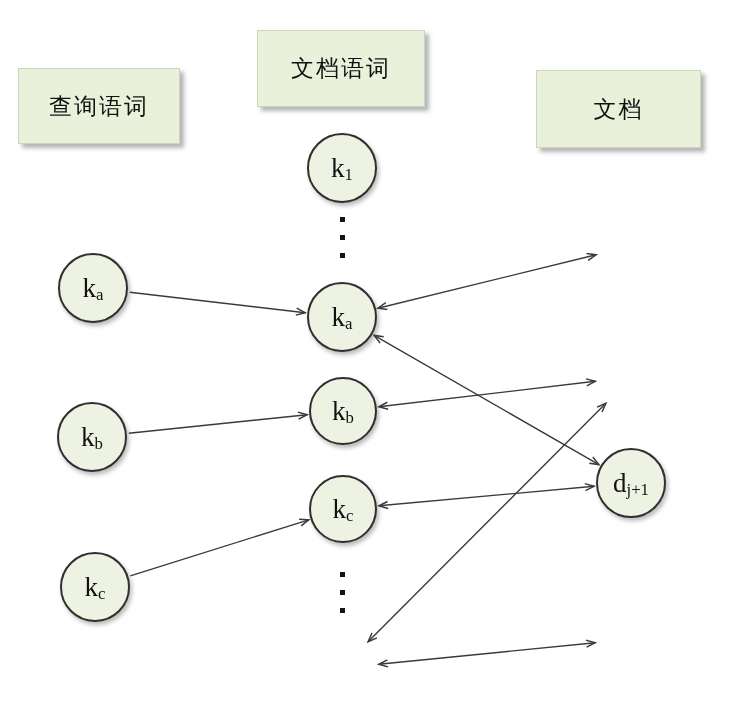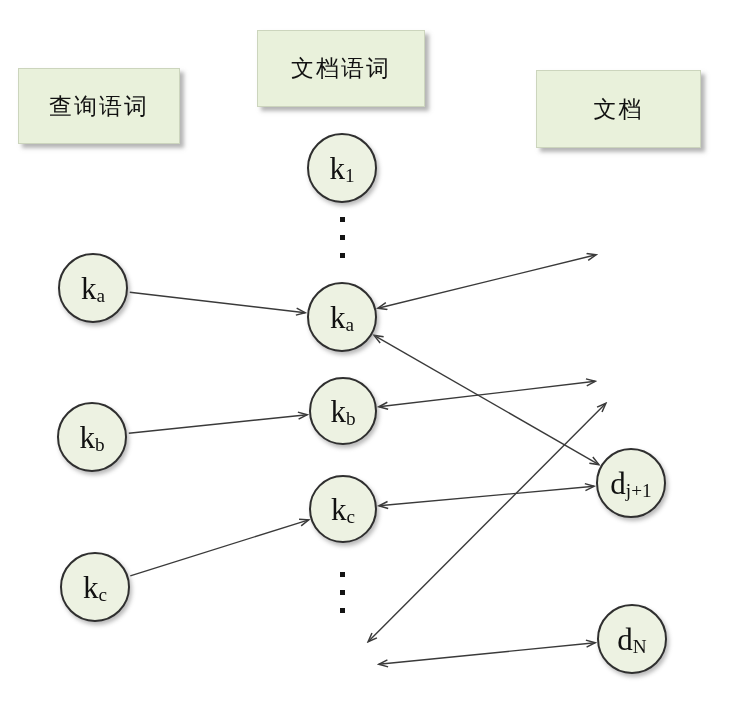--- a/index.html
+++ b/index.html
@@ -17,21 +17,21 @@
     box-shadow:4px 4px 4px rgba(110,110,110,0.5);
     font-size:23px;color:var(--text);letter-spacing:2px;
   }
   .node{
     position:absolute;display:flex;align-items:center;justify-content:center;
     background:var(--node-fill);border:2px solid var(--node-border);border-radius:50%;
     box-shadow:2px 3px 4px rgba(100,100,100,0.45);box-sizing:border-box;
   }
   .node-label{
     font-family:"Liberation Serif","DejaVu Serif",serif;
-    font-size:31px;color:var(--text);line-height:1;white-space:nowrap;
+    font-size:27px;color:var(--text);line-height:1;white-space:nowrap;
   }
   .node-label .sub{font-size:0.62em;position:relative;top:0.18em;}
   .dots{position:absolute;display:flex;flex-direction:column;align-items:center;gap:13px;}
   .dot{width:5px;height:5px;background:#141414;display:block;}
 </style>
 </head>
 <body>
 
 <div class="canvas">
   <svg id="edges-layer" width="737" height="719" viewBox="0 0 737 719" xmlns="http://www.w3.org/2000/svg">
@@ -96,17 +96,14 @@
       </div>
       <div class="node" style="left: 309px; top: 377px; width: 68px; height: 68px;">
         <span class="node-label"><span>k</span><span class="sub">b</span></span>
       </div>
       <div class="node" style="left: 309px; top: 475px; width: 68px; height: 68px;">
         <span class="node-label"><span>k</span><span class="sub">c</span></span>
       </div>
       <div class="node" style="left: 596px; top: 448px; width: 70px; height: 70px;">
         <span class="node-label"><span>d</span><span class="sub">j+1</span></span>
       </div>
-      <div class="node" style="left: 597px; top: 604px; width: 70px; height: 70px;">
-        <span class="node-label"><span>d</span><span class="sub">N</span></span>
-      </div>
     </div>
 </div>
 
 </body></html>

